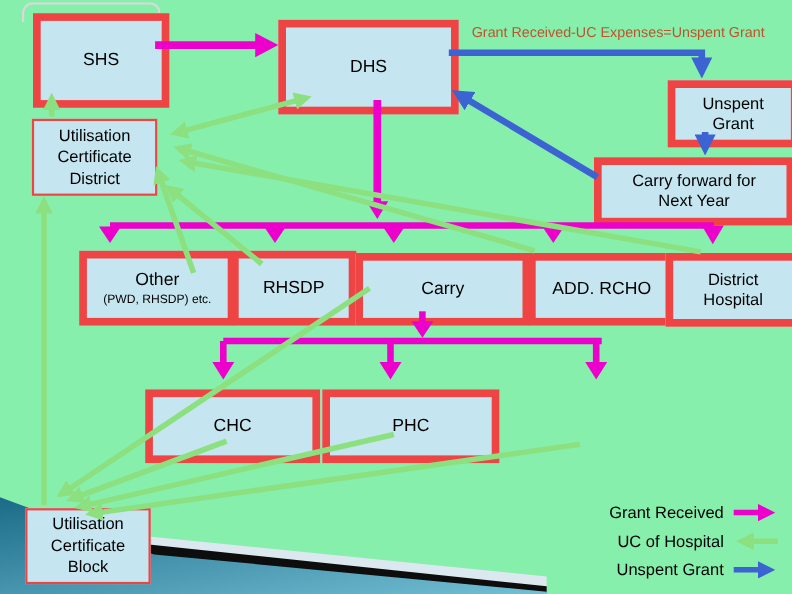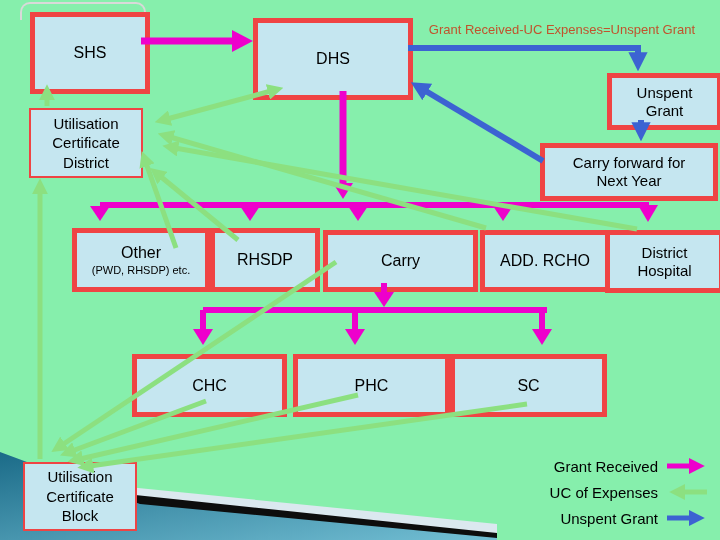--- a/index.html
+++ b/index.html
@@ -3,21 +3,21 @@
 <meta charset="utf-8">
 <style>
   html,body{margin:0;padding:0;background:#fff;}
   #slide{position:relative;width:720px;height:540px;overflow:hidden;background:#86efac;
          font-family:"Liberation Sans","DejaVu Sans",sans-serif;color:#000;}
   svg.layer{position:absolute;left:0;top:0;pointer-events:none;}
   #deco{z-index:0;}
   #arrows{z-index:3;}
   .ghost-frame{position:absolute;left:20px;top:2px;width:122px;height:16px;
     border:2px solid #d9d9d9;border-bottom:none;border-radius:10px 10px 0 0;z-index:0;}
-  .node{position:absolute;background:#c5e6f0;border:5px solid #ef4444;
+  .node{position:absolute;background:#c5e6f0;border:7px solid #ef4444;
     display:flex;flex-direction:column;align-items:center;justify-content:center;
     text-align:center;font-size:16px;line-height:1.2;white-space:pre-line;z-index:1;}
   .node.thick{border-width:2px;}
   .node .sub{font-size:11px;margin-top:1px;white-space:nowrap;}
   .small-label{font-size:15px;}
   .uc-label{font-size:15px;line-height:1.3;}
   #formula{position:absolute;left:404px;top:22px;width:316px;text-align:center;
     font-size:13px;color:#c0532d;z-index:2;}
   #legend{position:absolute;left:460px;top:453px;width:250px;z-index:2;}
   .legend-row{display:flex;align-items:center;justify-content:flex-end;height:26px;gap:6px;}
@@ -60,21 +60,20 @@
     <span class="sub">(PWD, RHSDP) etc.</span>
   </div>
   <div class="node" style="left:210px;top:228px;width:100px;height:54px;">RHSDP</div>
   <div class="node" style="left:323px;top:230px;width:145px;height:52px;">Carry</div>
   <div class="node" style="left:480px;top:230px;width:120px;height:52px;">ADD. RCHO</div>
   <div class="node small-label" style="left:605px;top:230px;width:109px;height:53px;">District
 Hospital</div>
 
   <div class="node" style="left:132px;top:354px;width:145px;height:53px;">CHC</div>
   <div class="node" style="left:293px;top:354px;width:147px;height:53px;">PHC</div>
-  <div class="node" style="left:450px;top:354px;width:147px;height:53px;">SC</div>
 
   <div class="node thick uc-label" style="left:23px;top:462px;width:110px;height:65px;">Utilisation
 Certificate
 Block</div>
 
   <svg id="arrows" class="layer" width="720" height="540">
     <defs>
       <marker id="mh-m" viewBox="0 0 10 10" refX="2" refY="5" markerWidth="3.2" markerHeight="3.2" orient="auto-start-reverse">
           <path d="M0,0 L10,5 L0,10 z" fill="#ee00cc"></path>
         </marker>
@@ -130,21 +129,21 @@
   </svg>
 
   <div id="legend">
     <div class="legend-row">
       <span class="lab">Grant Received</span>
       <svg width="46" height="16">
         <line x1="3" y1="8" x2="28" y2="8" stroke="#ee00cc" stroke-width="5" marker-end="url(#mh-m)"></line>
       </svg>
     </div>
     <div class="legend-row">
-      <span class="lab">UC of Expenses</span>
+      <span class="lab">UC of Hospital</span>
       <svg width="46" height="16">
         <line x1="43" y1="8" x2="18" y2="8" stroke="#8ce080" stroke-width="5" marker-end="url(#mh-g)"></line>
       </svg>
     </div>
     <div class="legend-row">
       <span class="lab">Unspent Grant</span>
       <svg width="46" height="16">
         <line x1="3" y1="8" x2="28" y2="8" stroke="#3c63d2" stroke-width="5" marker-end="url(#mh-b)"></line>
       </svg>
     </div>

